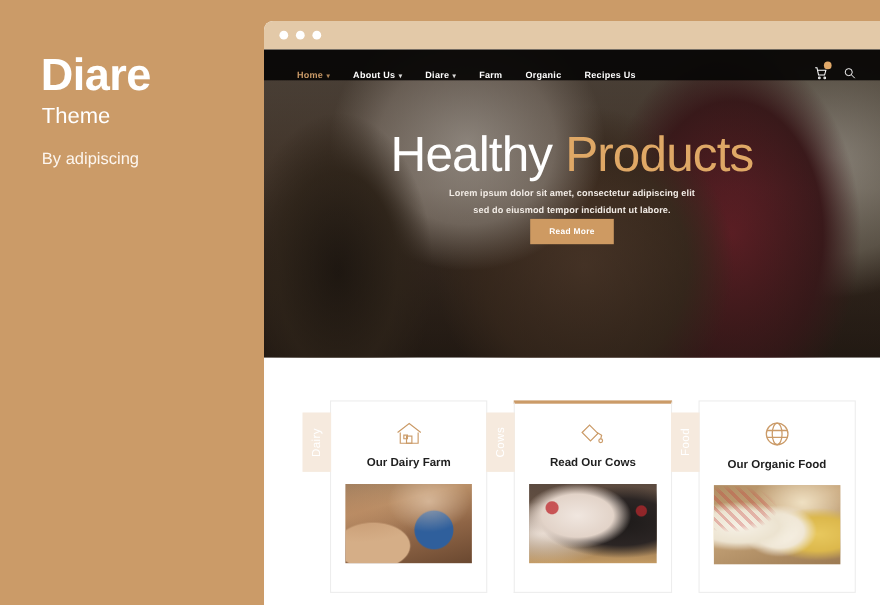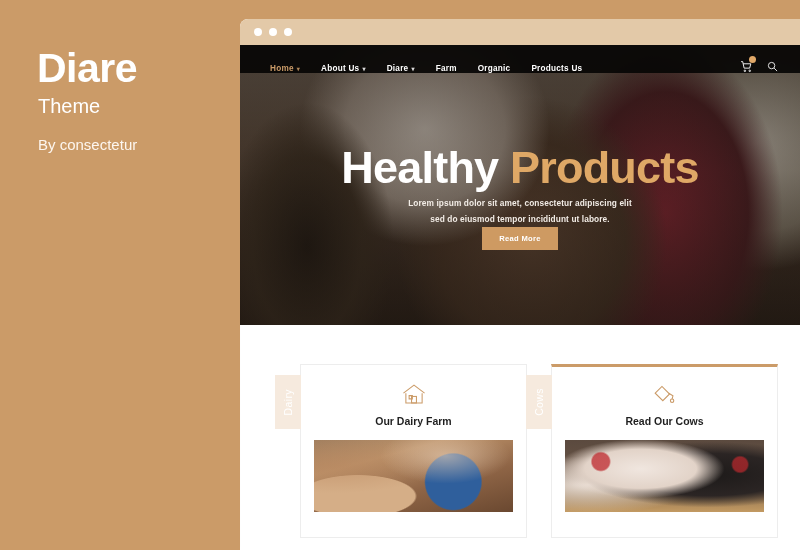--- a/index.html
+++ b/index.html
@@ -161,22 +161,22 @@
   .cart-badge {
     position: absolute; right: -3px; top: -4px;
     width: 7px; height: 7px; border-radius: 50%;
     background: #e0a868;
   }
   .hero-content {
     position: relative; z-index: 2;
     text-align: center; padding-top: 43px;
   }
   .hero-title {
-    font-size: 45px; font-weight: bold; line-height: 1.05;
-    color: #ffffff; letter-spacing: -0.8px; margin-top: 28px;
+    font-size: 45px; font-weight: normal; line-height: 1.05;
+    color: #ffffff; letter-spacing: -0.8px;
   }
   .hero-title .accent { color: #dfa866; }
   .hero-sub {
     margin-top: 5px; font-size: 8.3px; color: #f2ece6;
     line-height: 1.85; font-weight: bold; letter-spacing: 0.1px;
   }
   .read-more {
     display: inline-block; 
     background: #ce9a62; color: #ffffff;
     font-size: 7.6px; font-weight: bold; letter-spacing: 0.3px;
@@ -250,21 +250,21 @@
     mask-image: radial-gradient(ellipse at 14% 30%, #000 0%, #000 22%, transparent 30%);
     -webkit-mask-image: radial-gradient(ellipse at 14% 30%, #000 0%, #000 22%, transparent 30%);
   }
 </style>
 </head>
 <body>
 
 <div class="brand-panel">
   <div class="brand-title">Diare</div>
   <div class="brand-sub">Theme</div>
-  <div class="brand-by">By consectetur</div>
+  <div class="brand-by">By adipiscing</div>
 </div>
 
 <div class="desk-frame">
 
   <div class="desk-chrome">
     <span class="desk-dot"></span>
     <span class="desk-dot"></span>
     <span class="desk-dot"></span>
   </div>
 
@@ -284,21 +284,21 @@
           <span>Diare</span>
           <span class="caret">▾</span>
         </div>
         <div class="nav-item">
           <span>Farm</span>
         </div>
         <div class="nav-item">
           <span>Organic</span>
         </div>
         <div class="nav-item">
-          <span>Products Us</span>
+          <span>Recipes Us</span>
         </div>
       </div>
       <div class="nav-right">
         <span class="cart-wrap">
           <svg width="13" height="13" viewBox="0 0 24 24" fill="none" stroke="#ffffff" stroke-width="1.7">
             <circle cx="9" cy="20" r="1.4"></circle>
               <circle cx="18" cy="20" r="1.4"></circle>
             <path d="M2 3h3l2.6 12h10.2l2.2-8H6"></path>
           </svg>
           <span class="cart-badge"></span>
@@ -349,20 +349,34 @@
         <svg width="27" height="24" viewBox="0 0 32 28" fill="none" stroke="#cb9b68" stroke-width="1.3">
           <path d="M5 13l8-8 9 9-8 8z"></path>
           <path d="M21 13l5 3-1 4"></path>
           <circle cx="25" cy="22" r="2"></circle>
         </svg>
       </div>
       <div class="card-title">Read Our Cows</div>
       <div class="card-img img-cows"></div>
     </div>
 
+    <div class="card">
+      <div class="card-tab">
+        <span>Food</span>
+      </div>
+      <div class="card-icon">
+        <svg width="25" height="25" viewBox="0 0 28 28" fill="none" stroke="#cb9b68" stroke-width="1.3">
+          <circle cx="14" cy="14" r="11"></circle>
+          <ellipse cx="14" cy="14" rx="5" ry="11"></ellipse>
+          <path d="M3.5 10.5h21M3.5 17.5h21"></path>
+        </svg>
+      </div>
+      <div class="card-title">Our Organic Food</div>
+      <div class="card-img img-food"></div>
+    </div>
 
   </div>
 </div>
 
 <div class="mobile-frame">
 
   <div class="mob-chrome">
     <span class="dot"></span>
     <span class="dot"></span>
     <span class="dot"></span>

